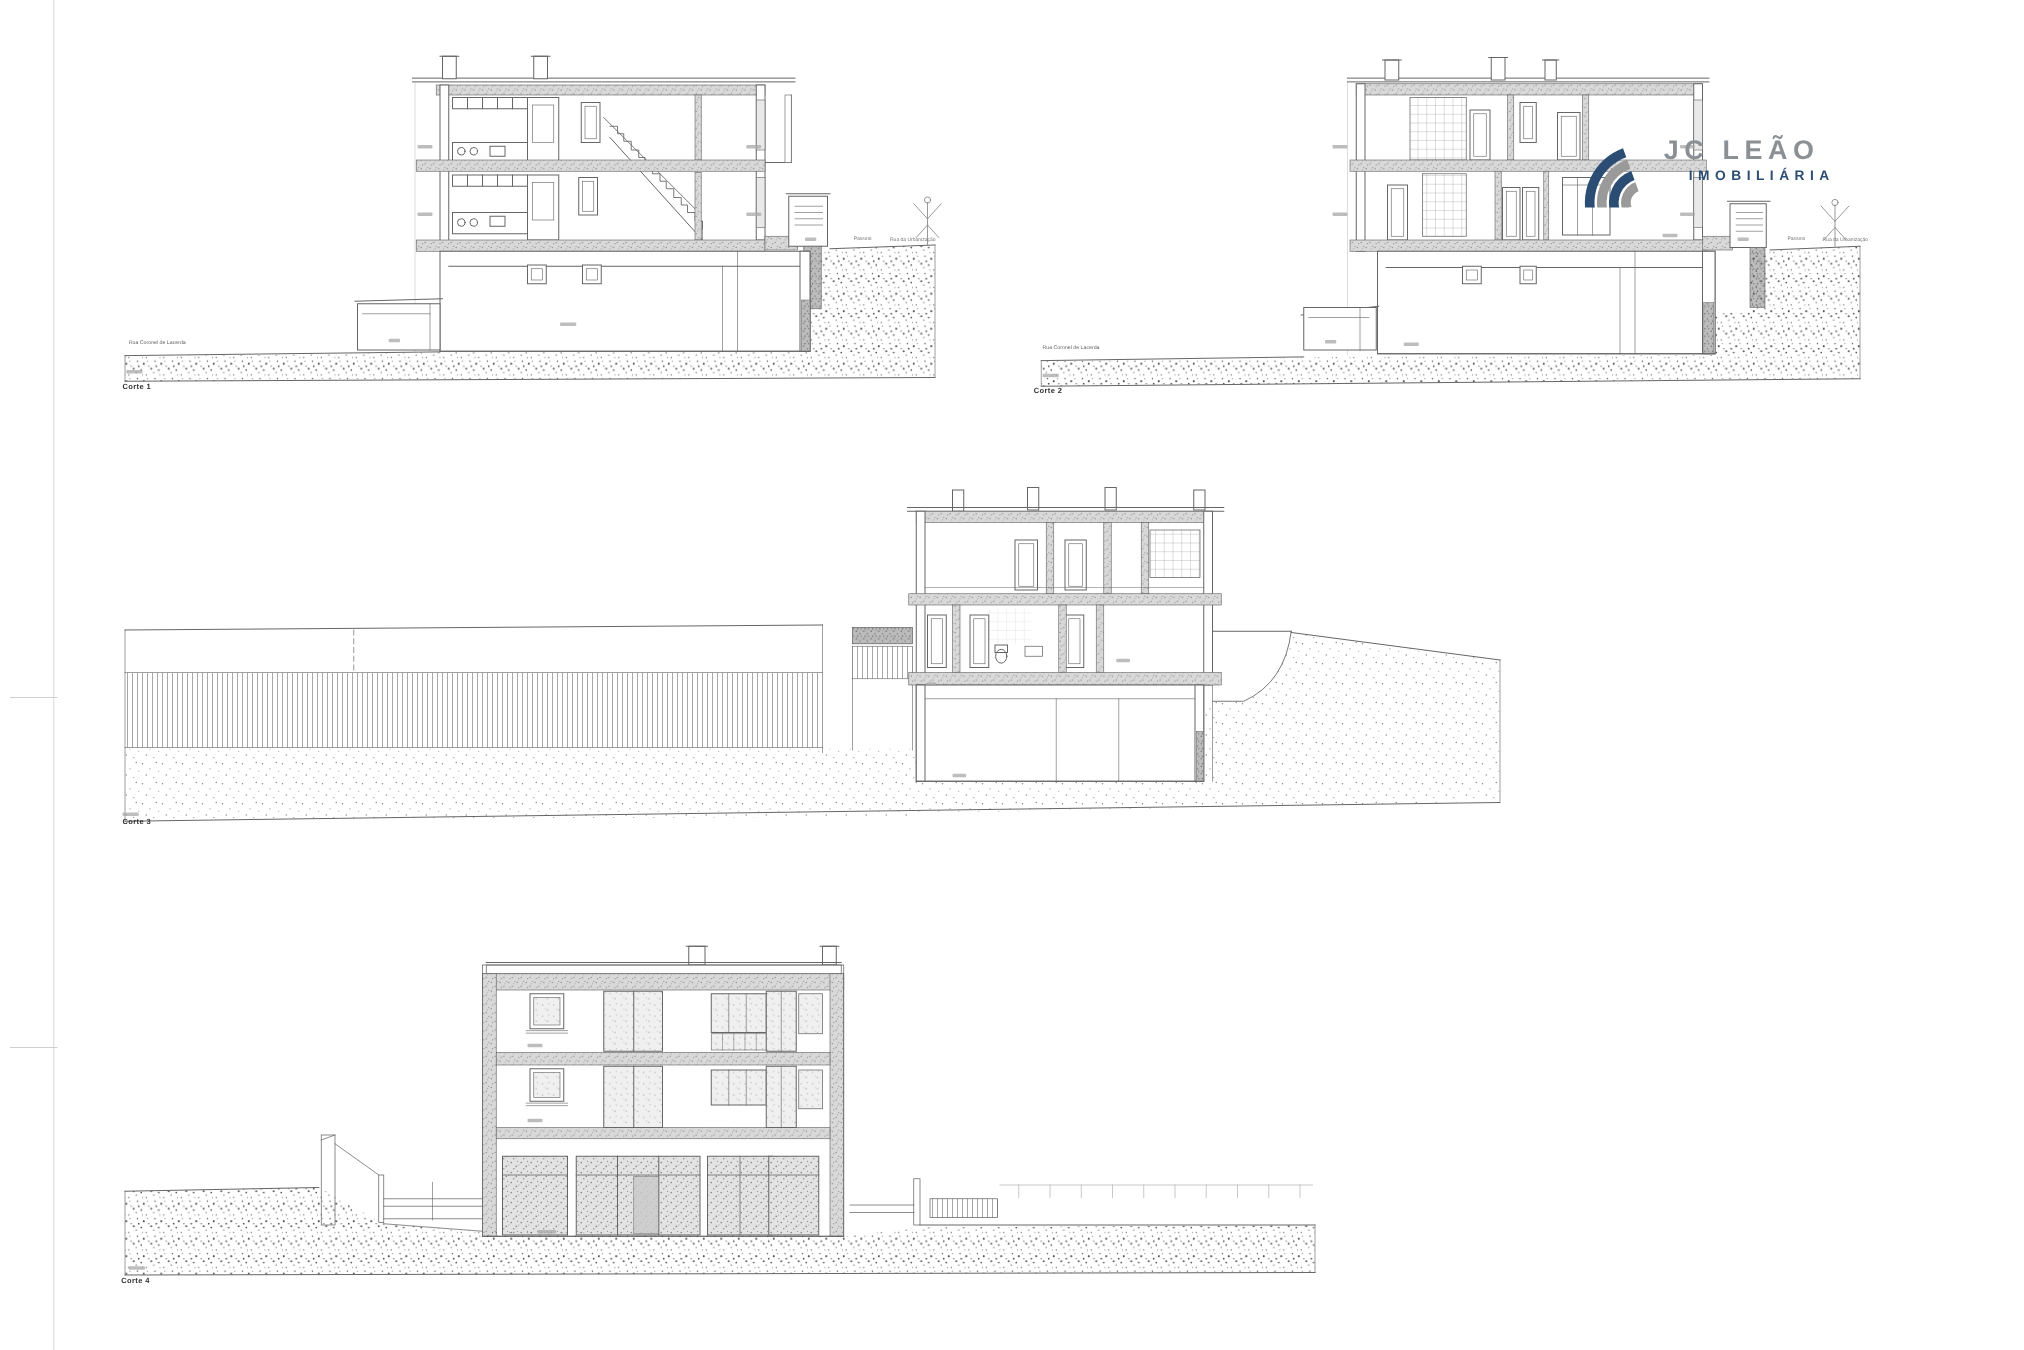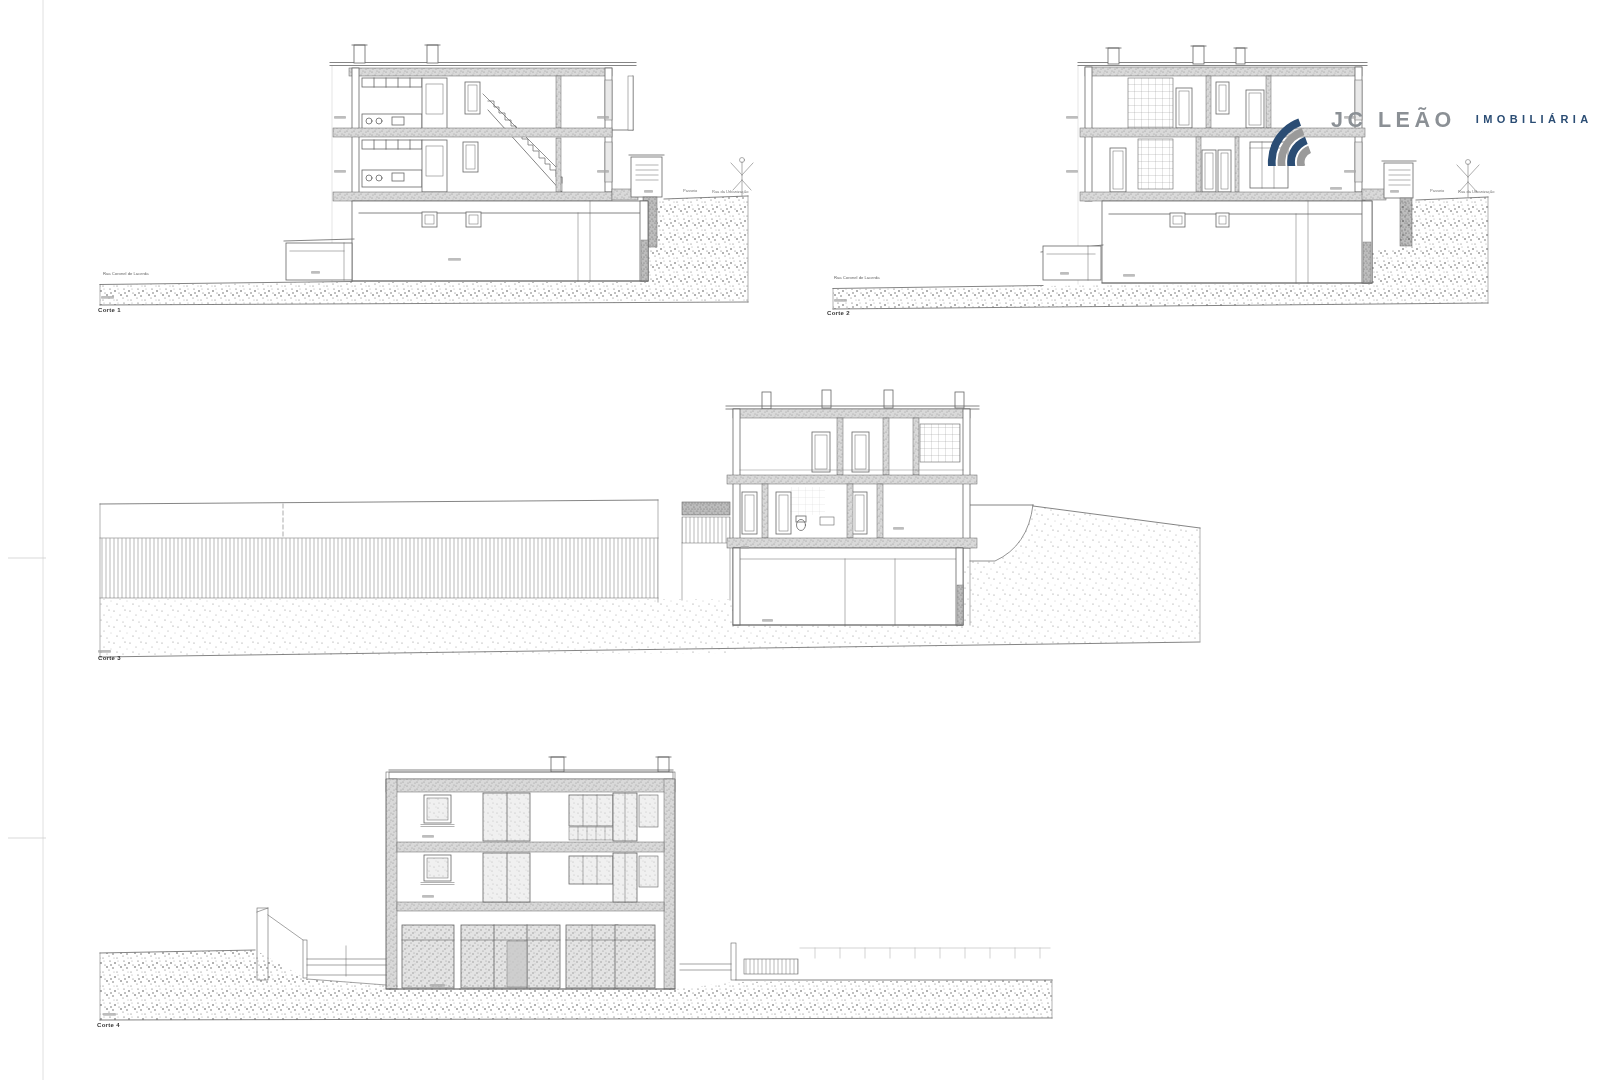--- a/index.html
+++ b/index.html
@@ -6,21 +6,21 @@
   body{
     width:1619px;height:1080px;background:#ffffff;position:relative;overflow:hidden;
     font-family:"Liberation Sans", sans-serif;
   }
   .art{position:absolute;left:0;top:0;}
   .lbl{position:absolute;white-space:nowrap;line-height:1;}
   .corte-label{font-size:6px;color:#333;font-weight:600;letter-spacing:.3px;}
   .street{font-size:4.2px;color:#666;}
   .tinylbl{font-size:4px;color:#777;}
   .logo{position:absolute;left:1264px;top:110px;display:flex;gap:9px;align-items:flex-start;}
-  .logo-text{display:flex;flex-direction:row;}
+  .logo-text{display:flex;flex-direction:column;}
   .logo-name{font-size:21.5px;font-weight:bold;color:#8b9095;letter-spacing:4.5px;line-height:1;}
   .logo-tag{font-size:11px;font-weight:bold;color:#2b4d74;letter-spacing:4.4px;margin-top:4px;line-height:1;padding-left:20px;}
 </style>
 </head>
 <body>
 
 <div style="position:absolute;inset:0;">
 
 <svg class="art" width="1619" height="1080" viewBox="0 0 1619 1080" xmlns="http://www.w3.org/2000/svg">
   <defs>

